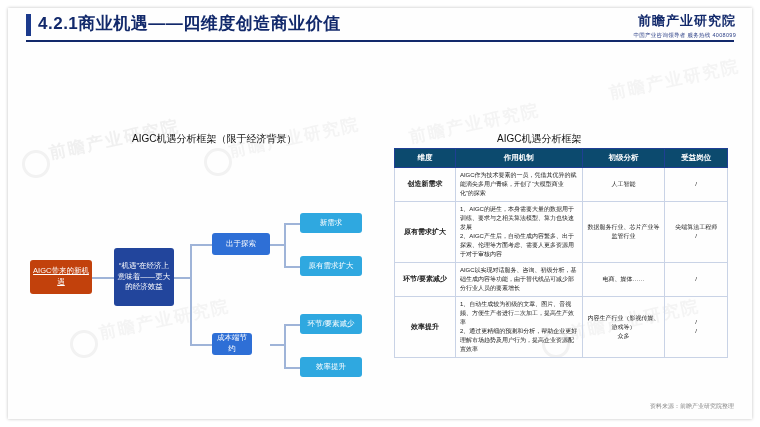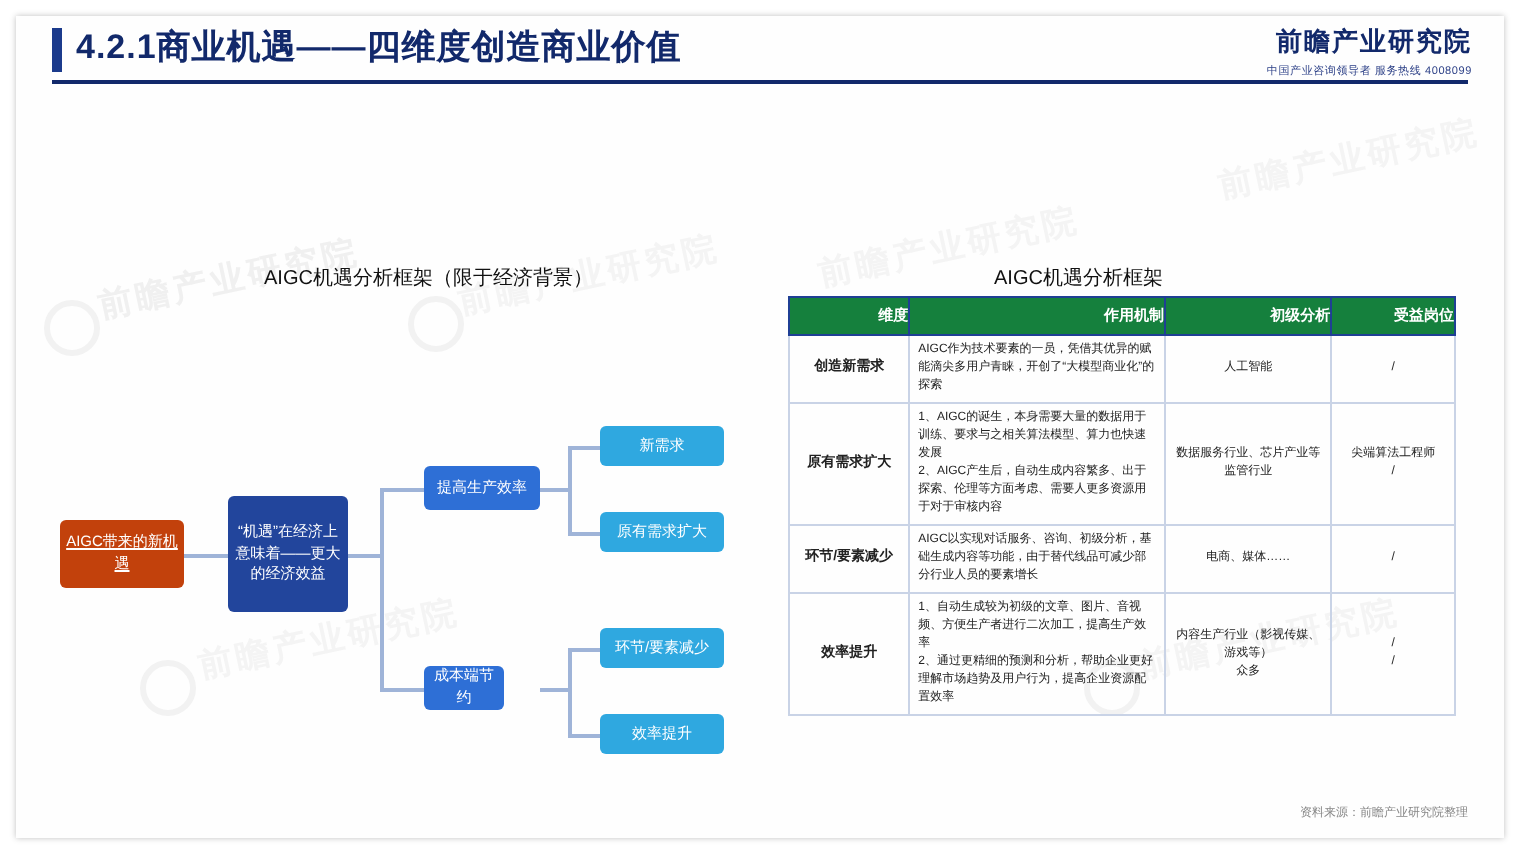--- a/index.html
+++ b/index.html
@@ -67,22 +67,22 @@
   .n-blue2{background:#22459c;}
   .n-lblue{background:#2e6fd6;}
   .n-cyan{background:#2fa8e0;}
   .connector{position:absolute;background:#9fb4d8;}
   
   .tbl{
     position:absolute;left:386px;top:140px;width:334px;
     border-collapse:collapse;font-size:6px;color:#222;
   }
   .tbl th{
-    background:#15803d;color:#fff;font-size:7.5px;font-weight:bold;
-    border:1px solid #1f3f94;padding:4px 0;text-align:right;
+    background:#0c4a6e;color:#fff;font-size:7.5px;font-weight:bold;
+    border:1px solid #1f3f94;padding:4px 15px;text-align:center;
   }
   .tbl td{
     border:1px solid #c9d3e6;padding:3px 4px;vertical-align:middle;line-height:1.5;
   }
   .tbl td.dim{font-weight:bold;font-size:7px;text-align:center;width:54px;}
   .tbl td.mech{width:126px;}
   .tbl td.ind{width:78px;text-align:center;}
   .tbl td.job{width:56px;text-align:center;}
   .src{
     position:absolute;right:18px;bottom:8px;font-size:6px;color:#888;
@@ -128,21 +128,21 @@
   <div class="connector" style="left:276px;top:215px;width:1.5px;height:44px;"></div>
   <div class="connector" style="left:276px;top:215px;width:16px;height:1.5px;"></div>
   <div class="connector" style="left:276px;top:258px;width:16px;height:1.5px;"></div>
   <div class="connector" style="left:262px;top:336px;width:14px;height:1.5px;"></div>
   <div class="connector" style="left:276px;top:316px;width:1.5px;height:44px;"></div>
   <div class="connector" style="left:276px;top:316px;width:16px;height:1.5px;"></div>
   <div class="connector" style="left:276px;top:359px;width:16px;height:1.5px;"></div>
 
   <div class="node n-blue" style="left:22px;top:252px;width:62px;height:34px;">AIGC带来的新机遇</div>
   <div class="node n-blue2" style="left:106px;top:240px;width:60px;height:58px;">“机遇”在经济上意味着——更大的经济效益</div>
-  <div class="node n-lblue" style="left:204px;top:225px;width:58px;height:22px;">提高生产效率</div>
+  <div class="node n-lblue" style="left:204px;top:225px;width:58px;height:22px;">出于探索</div>
   <div class="node n-lblue" style="left:204px;top:325px;width:40px;height:22px;">成本端节约</div>
   <div class="node n-cyan" style="left:292px;top:205px;width:62px;height:20px;">新需求</div>
   <div class="node n-cyan" style="left:292px;top:248px;width:62px;height:20px;">原有需求扩大</div>
   <div class="node n-cyan" style="left:292px;top:306px;width:62px;height:20px;">环节/要素减少</div>
   <div class="node n-cyan" style="left:292px;top:349px;width:62px;height:20px;">效率提升</div>
 
   <table class="tbl">
     <thead>
       <tr>
         <th>维度</th>

